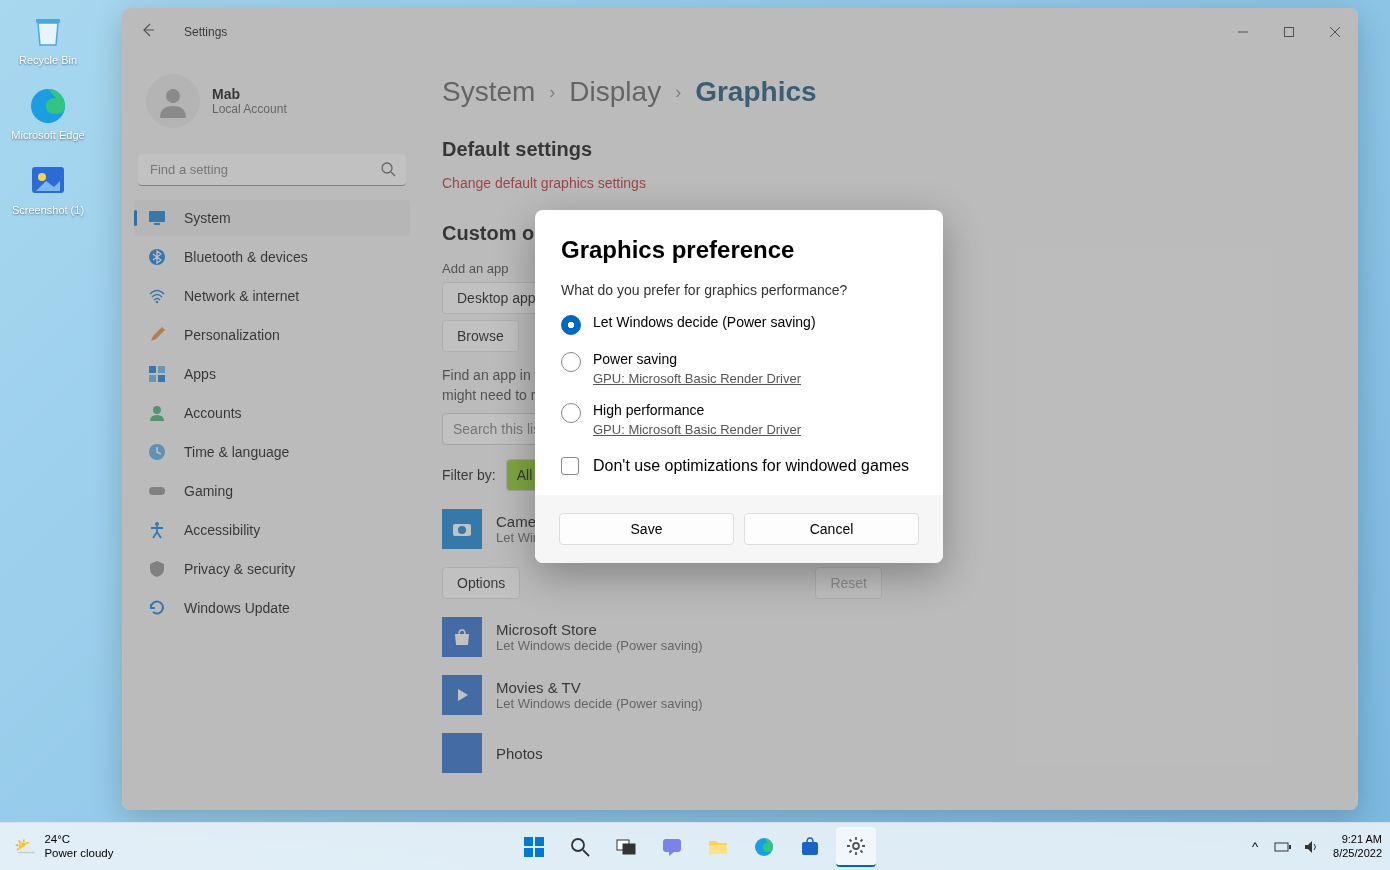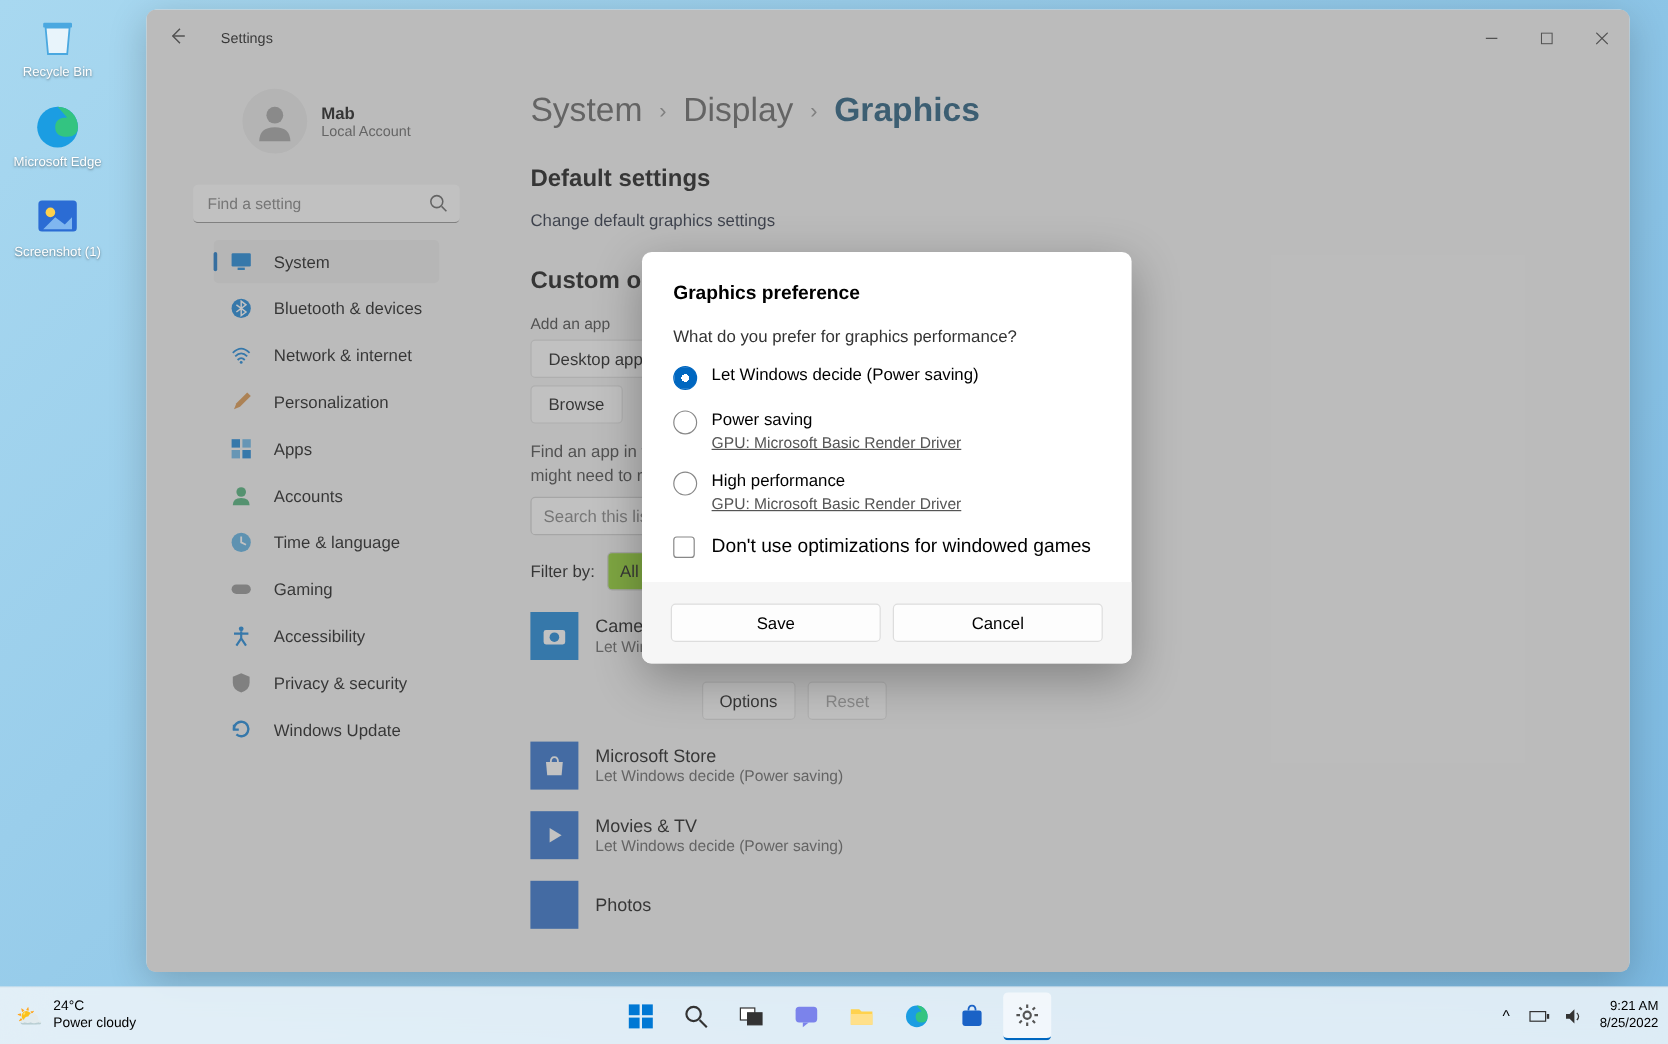--- a/index.html
+++ b/index.html
@@ -15,21 +15,21 @@
 .window { position: absolute; top: 8px; left: 122px; right: 32px; bottom: 60px; background: #f3f3f3; border-radius: 8px; display: flex; flex-direction: column; box-shadow: 0 8px 32px rgba(0,0,0,0.2); overflow: hidden; }
 .titlebar { height: 48px; display: flex; align-items: center; padding: 0 0 0 18px; }
 .titlebar .back { width: 20px; height: 20px; cursor: pointer; }
 .titlebar .title { font-size: 12px; margin-left: 24px; }
 .titlebar .ctrls { margin-left: auto; display: flex; }
 .titlebar .ctrls div { width: 46px; height: 30px; display: flex; align-items: center; justify-content: center; cursor: pointer; }
 
 .body { flex: 1; display: flex; overflow: hidden; }
 
 
-.sidebar { width: 300px; padding: 0 12px; display: flex; flex-direction: column; align-items: center; }
+.sidebar { width: 300px; padding: 0 12px; display: flex; flex-direction: column; }
 .user { display: flex; align-items: center; padding: 18px 12px 18px; }
 .avatar { width: 54px; height: 54px; border-radius: 50%; background: #e5e5e5; display:flex; align-items:center; justify-content:center; }
 .user-info { margin-left: 12px; }
 .user-info .name { font-size: 14px; font-weight: 600; }
 .user-info .acct { font-size: 12px; color: #555; }
 .search { margin: 8px 4px 14px; position: relative; }
 .search input { width: 100%; height: 32px; border: none; border-bottom: 1px solid #888; background: #fefefe; border-radius: 4px; padding: 0 34px 0 12px; font-size: 13px; }
 .search .sicon { position: absolute; right: 10px; top: 7px; }
 
 .nav { display: flex; flex-direction: column; gap: 3px; }
@@ -38,43 +38,43 @@
 .nav-item.active::before { content:""; position:absolute; left:0; top:10px; bottom:10px; width:3px; background:#0067c0; border-radius:2px; }
 .nav-item .nic { width: 18px; height: 18px; margin-right: 18px; display:flex; align-items:center; justify-content:center; }
 
 
 .content { flex: 1; padding: 20px 40px 0 20px; overflow: hidden; }
 .breadcrumb { font-size: 28px; display: flex; align-items: center; gap: 14px; }
 .breadcrumb .bc { color: #555; cursor:pointer; }
 .breadcrumb .sep { color: #888; font-size: 18px; }
 .breadcrumb .cur { font-weight: 600; color: #0c4a6e; }
 .section-h { font-size: 20px; font-weight: 600; margin-top: 30px; }
-.link { color: #0f172a; font-size: 14px; margin-top: 14px; display: inline-block; cursor: pointer; }
+.link { color: #b91c1c; font-size: 14px; margin-top: 14px; display: inline-block; cursor: pointer; }
 .label-sm { font-size: 13px; color: #333; margin-top: 16px; }
 .btn { display:inline-flex; align-items:center; justify-content:center; height:32px; padding:0 14px; background:#fdfdfd; border:1px solid #ddd; border-radius:4px; font-size:14px; cursor:pointer; margin-top:6px; }
 .hint { font-size: 14px; color: #333; margin-top: 14px; max-width: 420px; line-height:1.4; }
 .search2 input { width: 280px; height:32px; border:1px solid #ccc; border-radius:4px; padding:0 10px; font-size:14px; margin-top:8px; background:#fdfdfd; }
 .filter { margin-top: 14px; font-size: 14px; display:flex; align-items:center; gap: 10px; }
 .filter .sel { border:1px solid #ccc; background:#84cc16; border-radius:4px; height:32px; padding:0 20px 0 10px; display:inline-flex; align-items:center; cursor:pointer; }
 
 .app-item { display:flex; align-items:center; margin-top:18px; max-width: 440px; }
 .app-icon { width:40px; height:40px; background:#0078d4; display:flex; align-items:center; justify-content:center; }
 .app-info { margin-left:14px; }
 .app-info .an { font-size:15px; font-weight:400; }
 .app-info .as { font-size:13px; color:#555; }
-.app-actions { display:flex; gap:10px; justify-content:center; max-width:440px; margin-top:12px; }
+.app-actions { display:flex; gap:10px; justify-content:space-between; max-width:440px; margin-top:12px; }
 .app-actions .btn.dis { color:#999; }
 
 
 .dim { position:absolute; inset:0; background: rgba(120,120,120,0.45); }
 
 
 .dialog { position:absolute; top:210px; left:535px; width:408px; background:#fff; border-radius:8px; box-shadow:0 12px 40px rgba(0,0,0,0.3); overflow:hidden; }
 .dialog .d-body { padding: 26px 26px 20px; }
-.dialog h2 { font-size: 16px; font-weight:600; }
+.dialog h2 { font-size: 24px; font-weight:600; }
 .dialog .q { font-size:14px; color:#333; margin-top:18px; }
 .radio-row { display:flex; align-items:flex-start; margin-top:16px; cursor:pointer; }
 .radio { width:20px; height:20px; border:1px solid #888; border-radius:50%; flex-shrink:0; margin-top:1px; }
 .radio.checked { border:none; background: radial-gradient(circle, #fff 0 25%, #0067c0 25% 100%); border:1px solid #0067c0; }
 .radio-row .rl { margin-left:12px; }
 .radio-row .rt { font-size:14px; }
 .radio-row .rs { font-size:13px; color:#555; margin-top:4px;text-decoration:underline; }
 .check-row { display:flex; align-items:center; margin-top:20px; cursor:pointer; }
 .check { width:18px; height:18px; border:1px solid #888; border-radius:3px; margin-right:14px; }
 .d-foot { background:#f6f6f6; padding:18px 24px; display:flex; gap:10px; }

